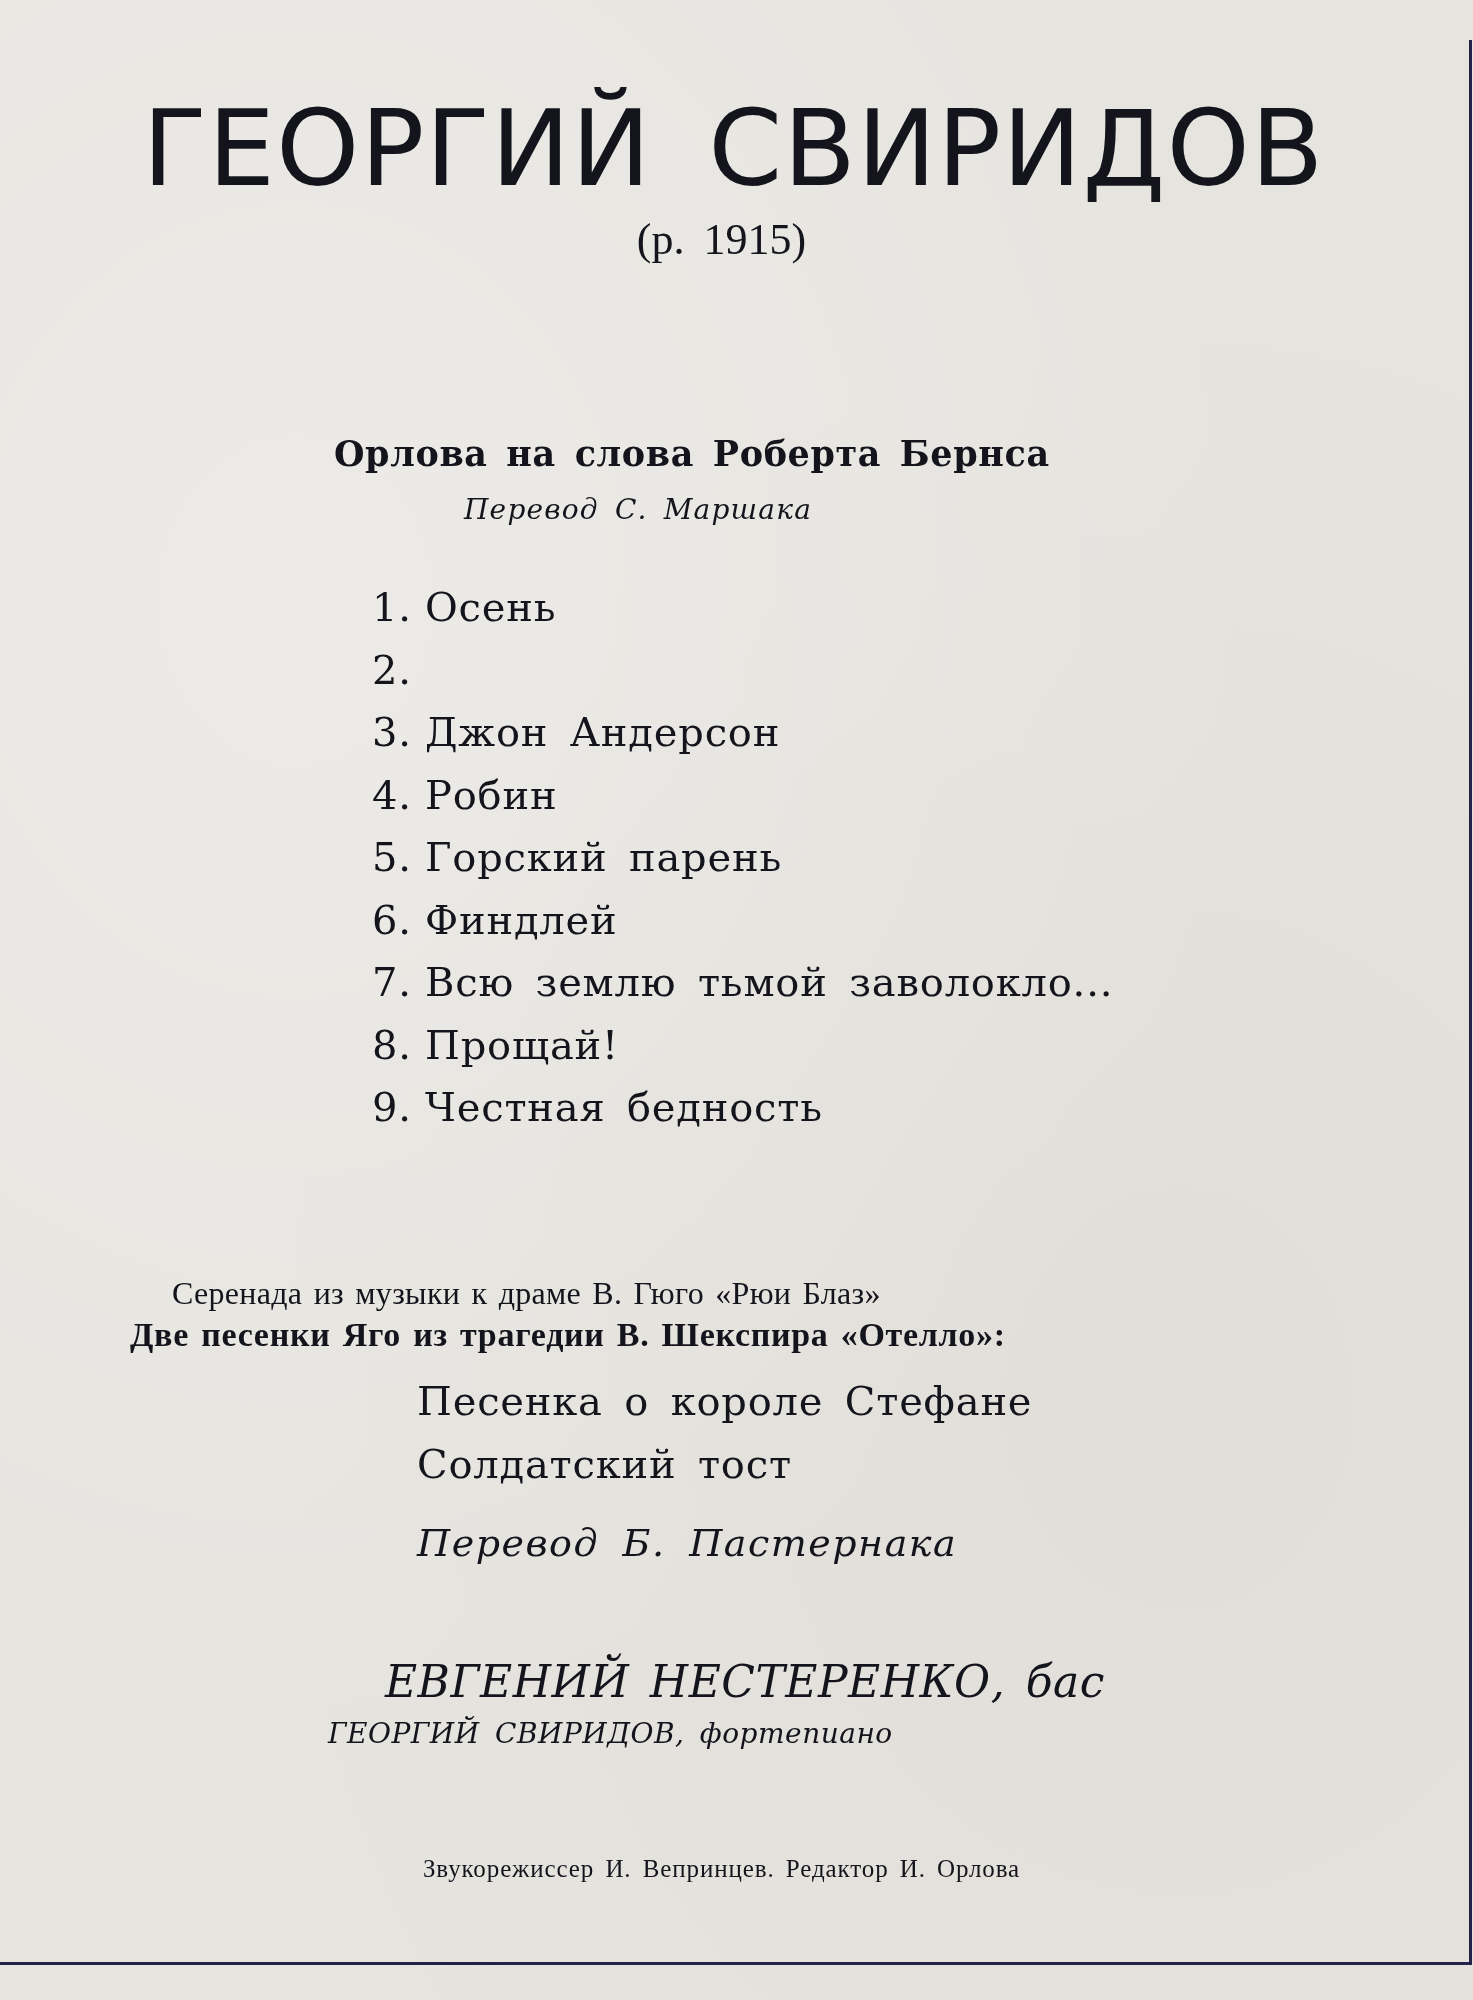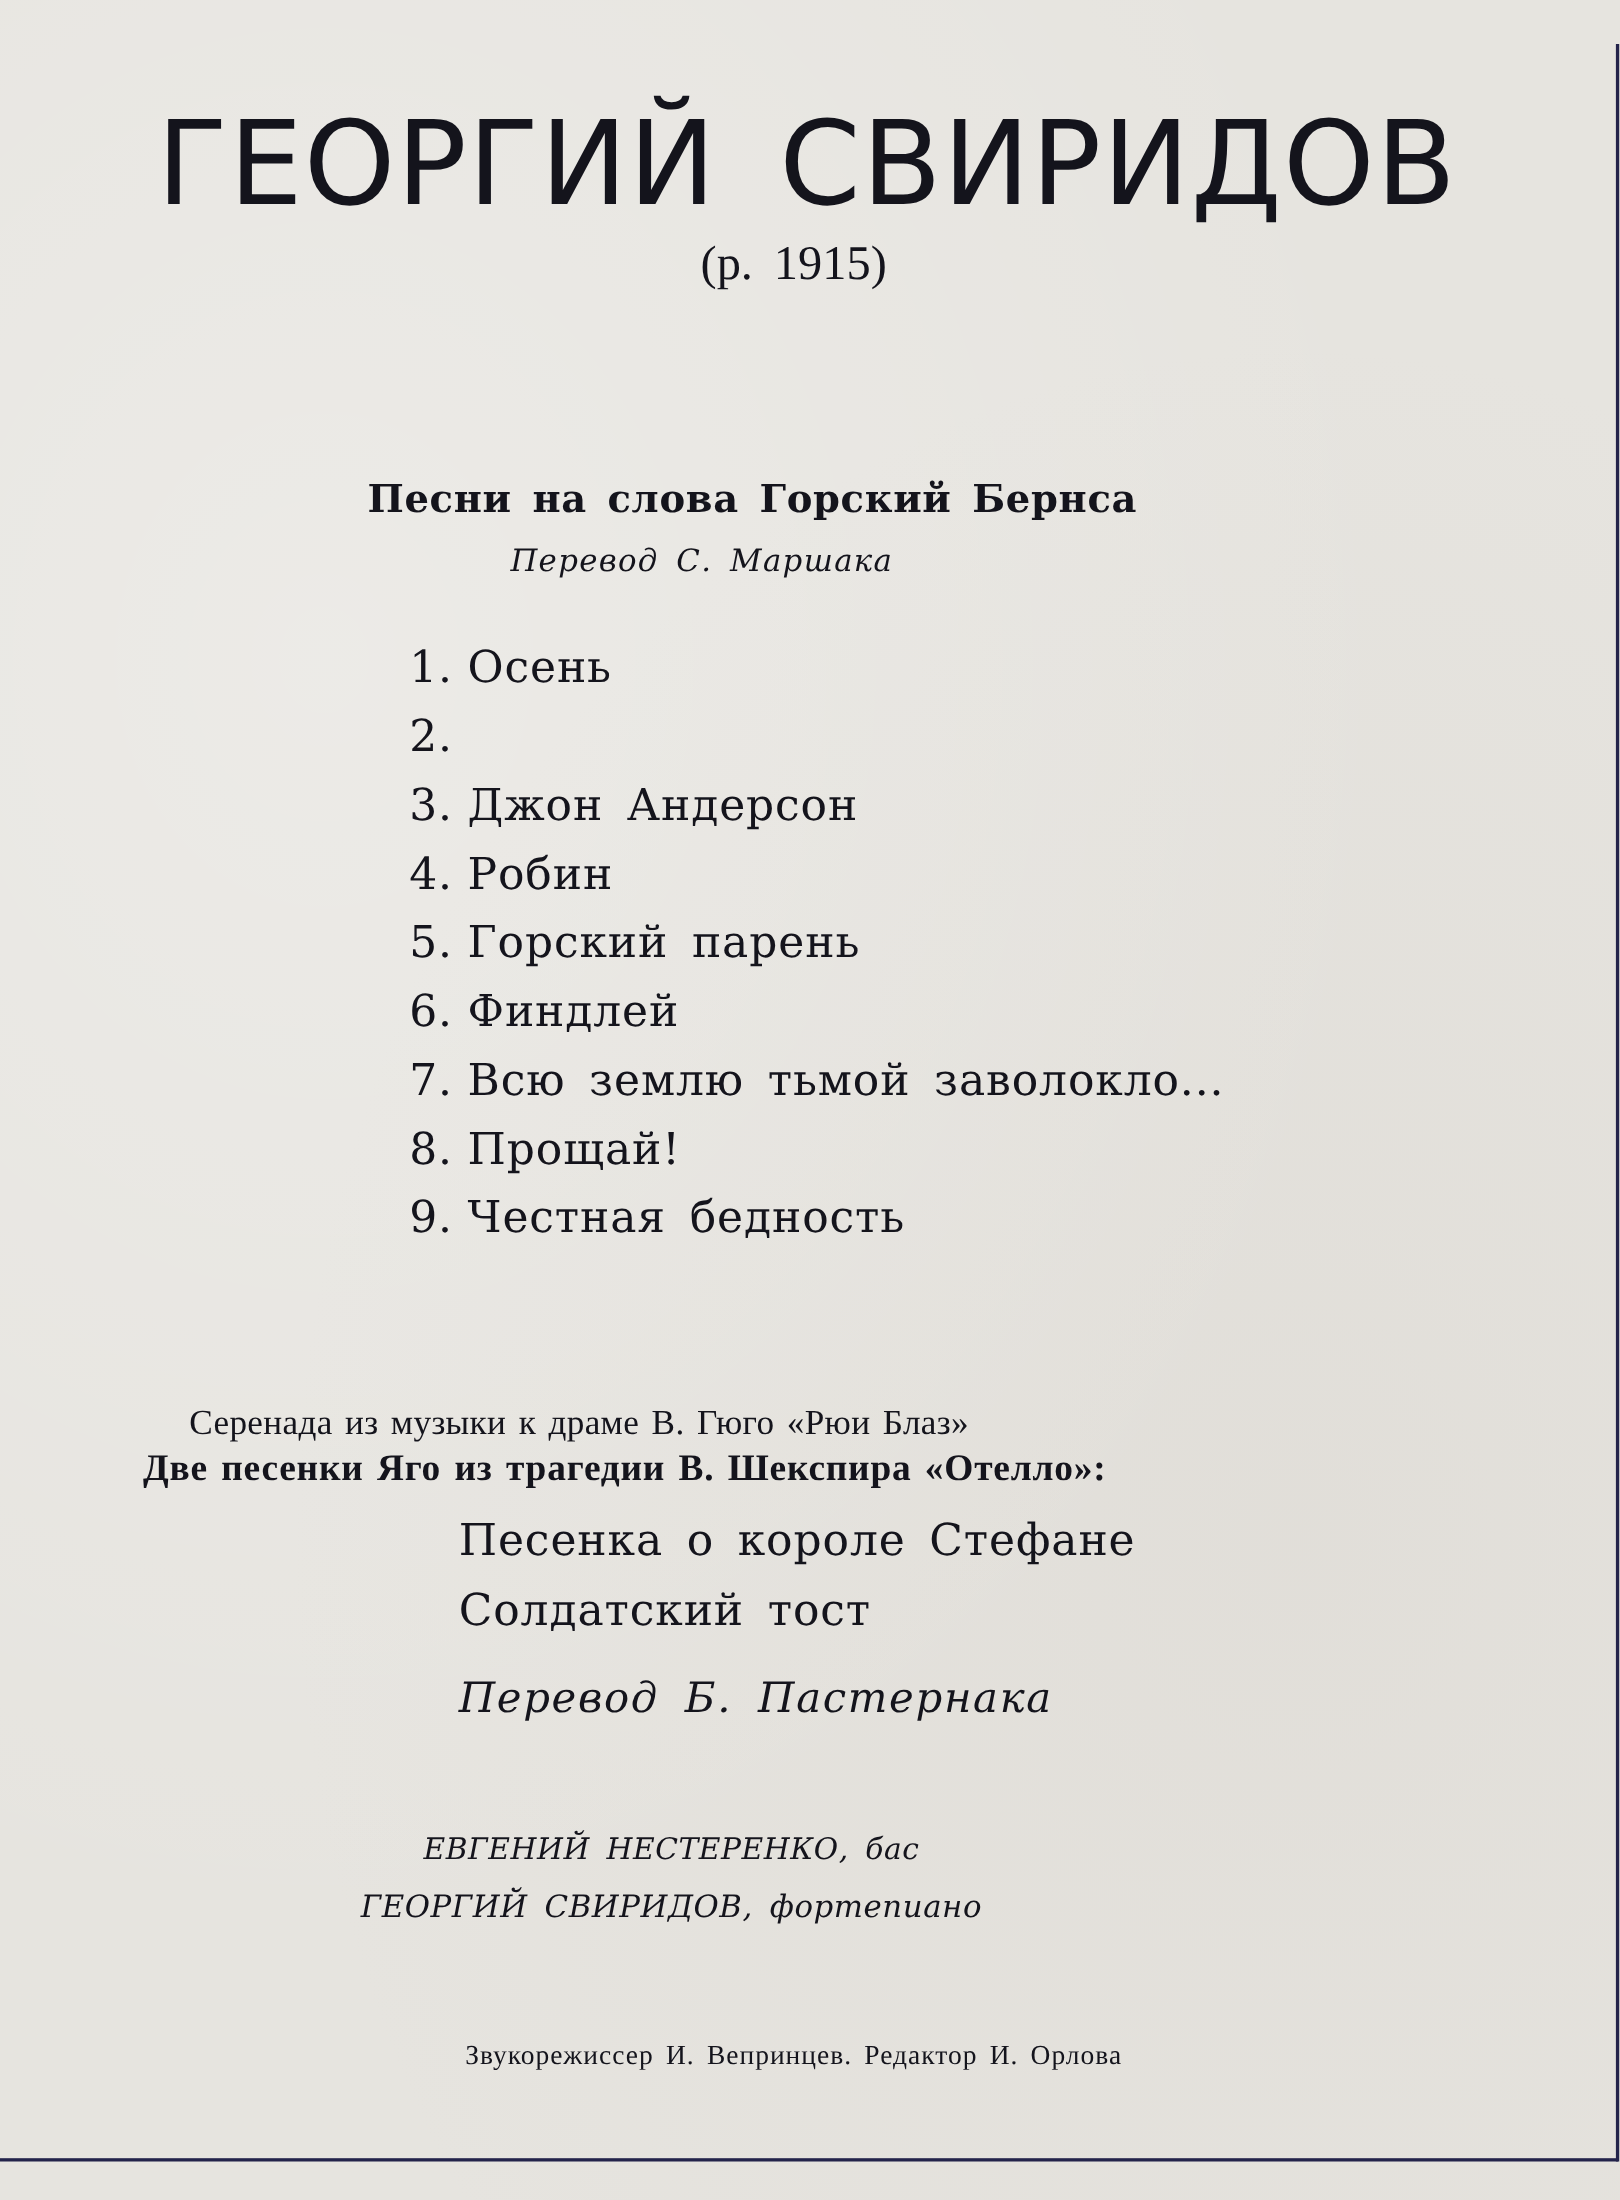--- a/index.html
+++ b/index.html
@@ -109,21 +109,21 @@
       left: 417px; top: 1518px;
       font-size: 38px; font-style: italic;
       line-height: 50px;
       letter-spacing: 1.5px;
       word-spacing: 10px;
     }
 
     
     #performer-1 {
       left: 385px; top: 1660px;
-      font-size: 27px; font-style: italic;
+      font-size: 44px; font-style: italic;
       line-height: 44px;
       letter-spacing: 0.5px;
       word-spacing: 6px;
     }
     #performer-2 {
       left: 328px; top: 1712px;
       font-size: 28px; font-style: italic;
       line-height: 44px;
       letter-spacing: 0.5px;
       word-spacing: 6px;
@@ -154,21 +154,21 @@
       width: 3px; height: 1925px;
       background: #23234a;
     }
   </style>
 </head>
 <body>
 
 <h1 id="title" class="abs sans" style="font-weight: normal;">ГЕОРГИЙ  СВИРИДОВ</h1>
 <div id="subtitle-year" class="abs serif">(р. 1915)</div>
 
-<div id="burns-heading" class="abs serif2">Песни на слова Горский Бернса</div>
+<div id="burns-heading" class="abs serif2">Орлова на слова Роберта Бернса</div>
 <div id="burns-translator" class="abs serif2">Перевод С. Маршака</div>
 
 <ol id="track-list" class="abs serif2">
   <li class="track">
       <span class="track-num">1.</span>
       <span>Осень</span>
     </li>
   <li class="track">
       <span class="track-num">2.</span>
     </li>

